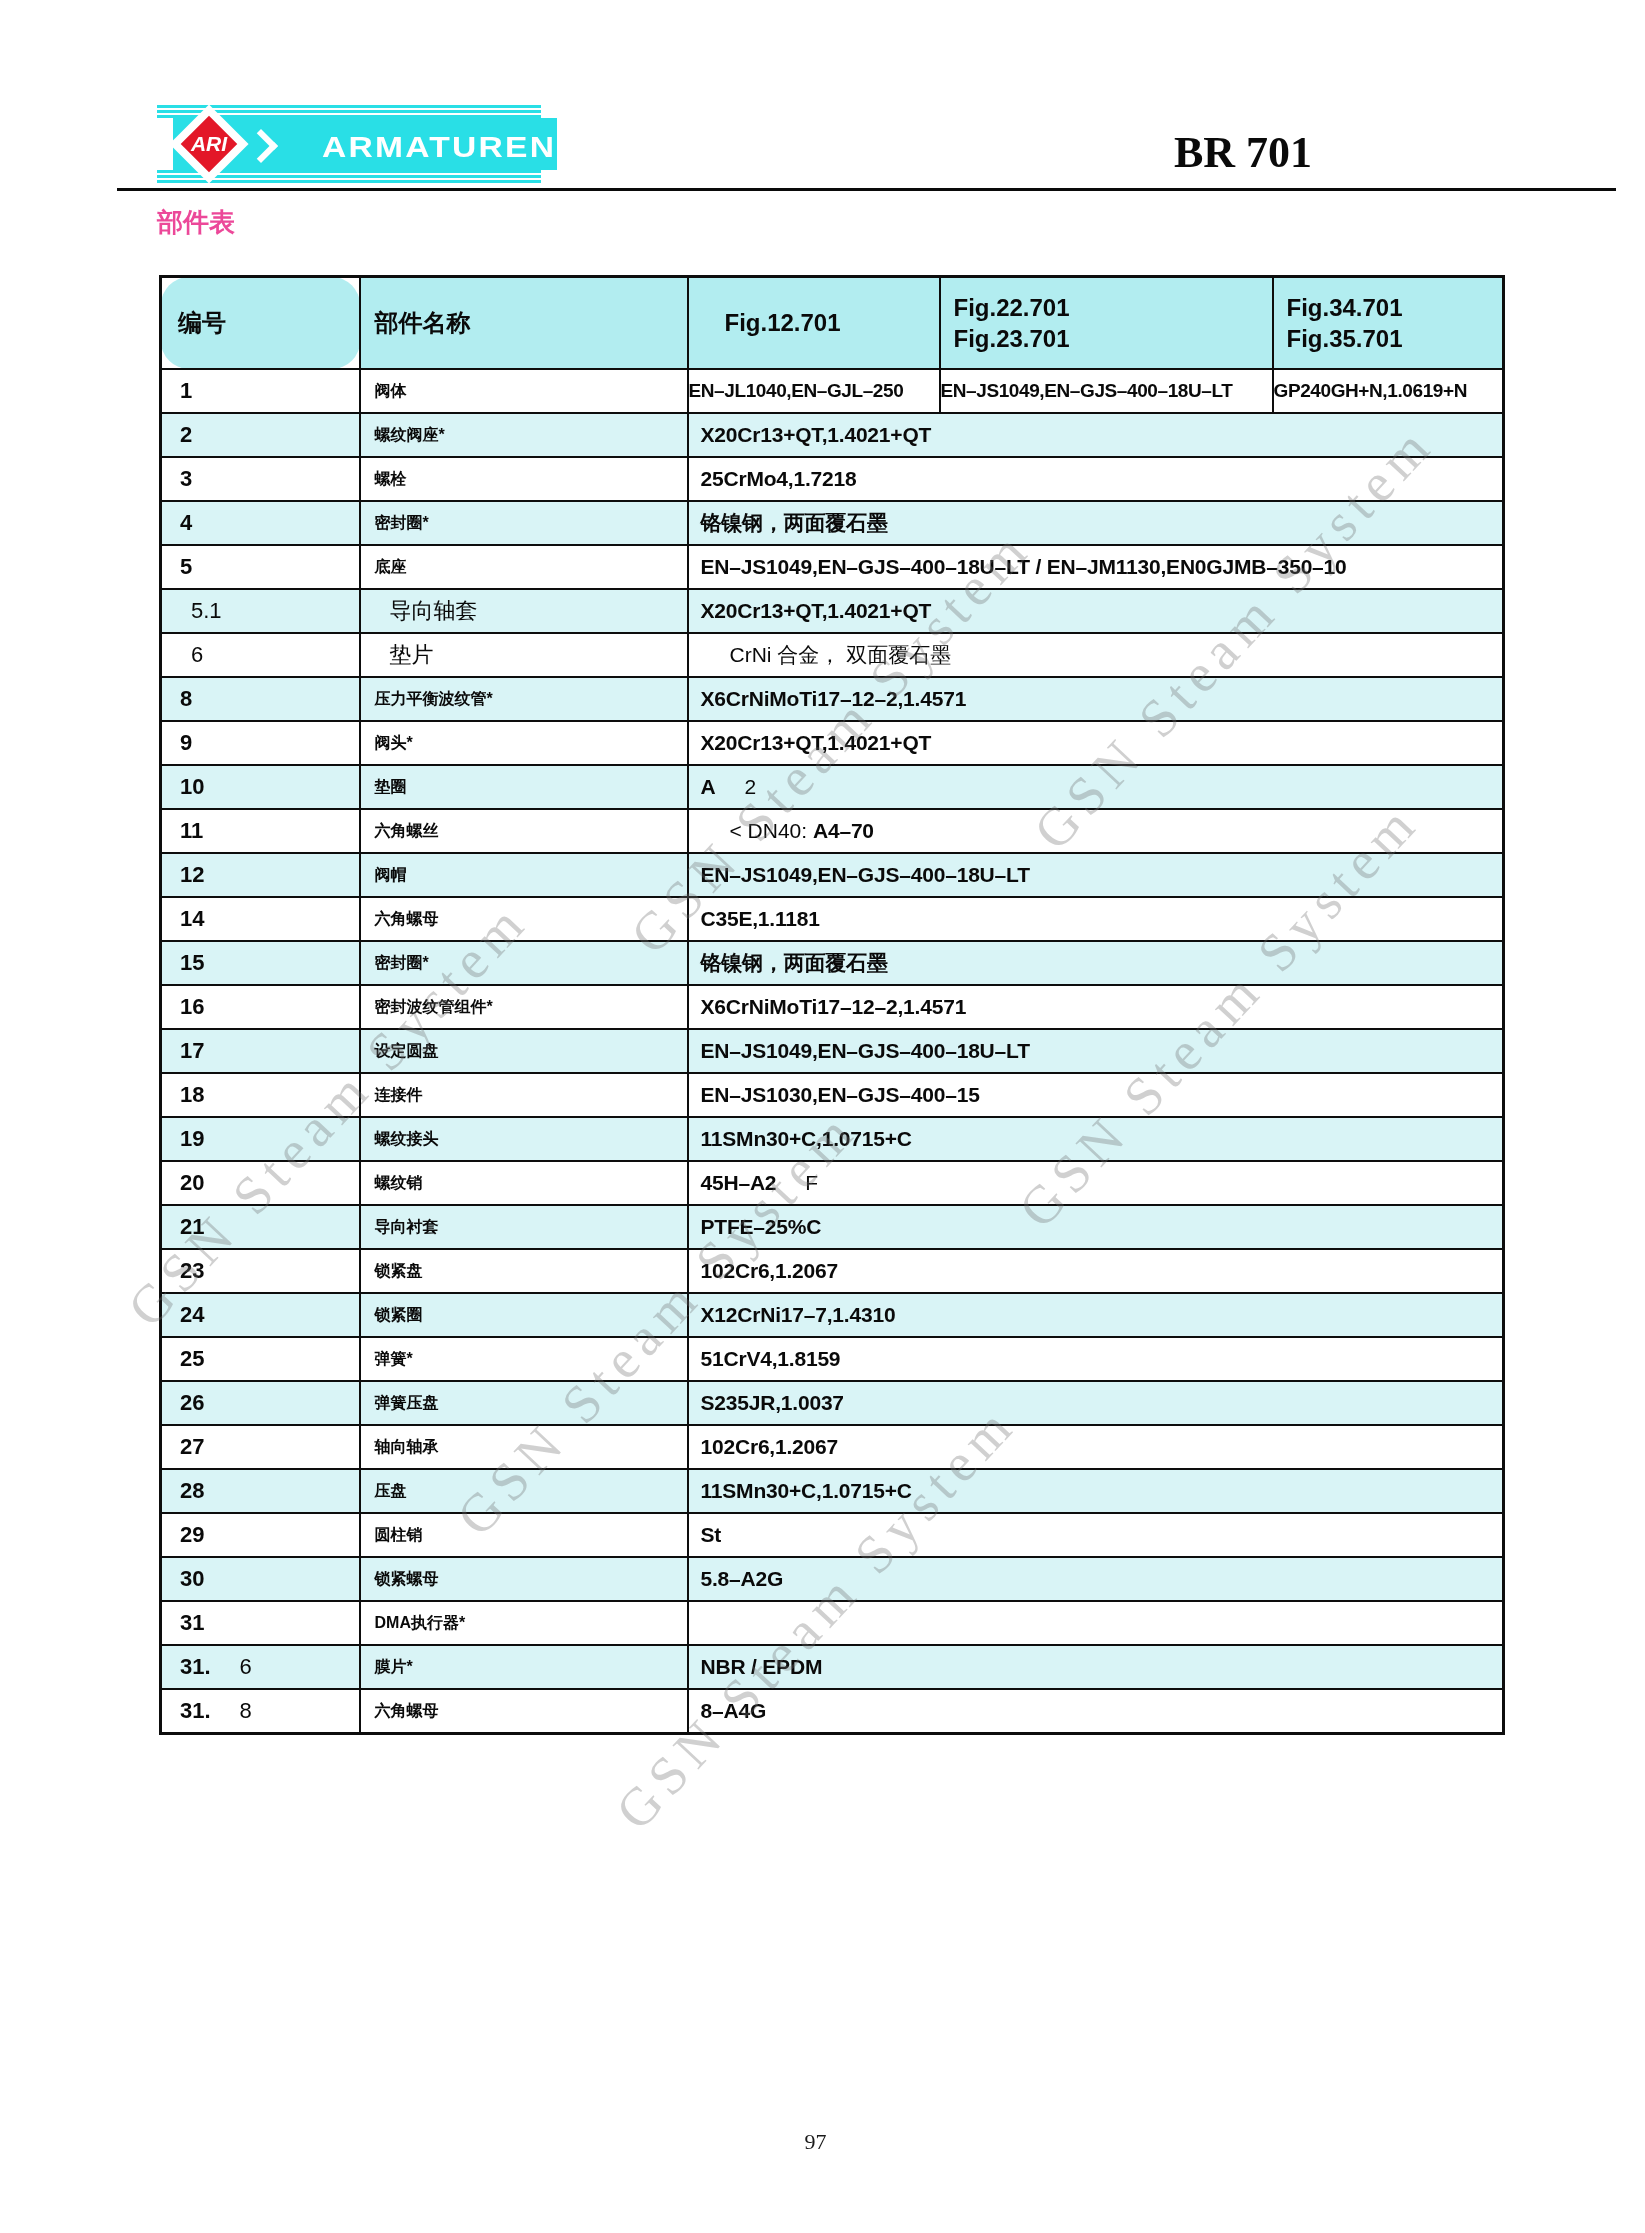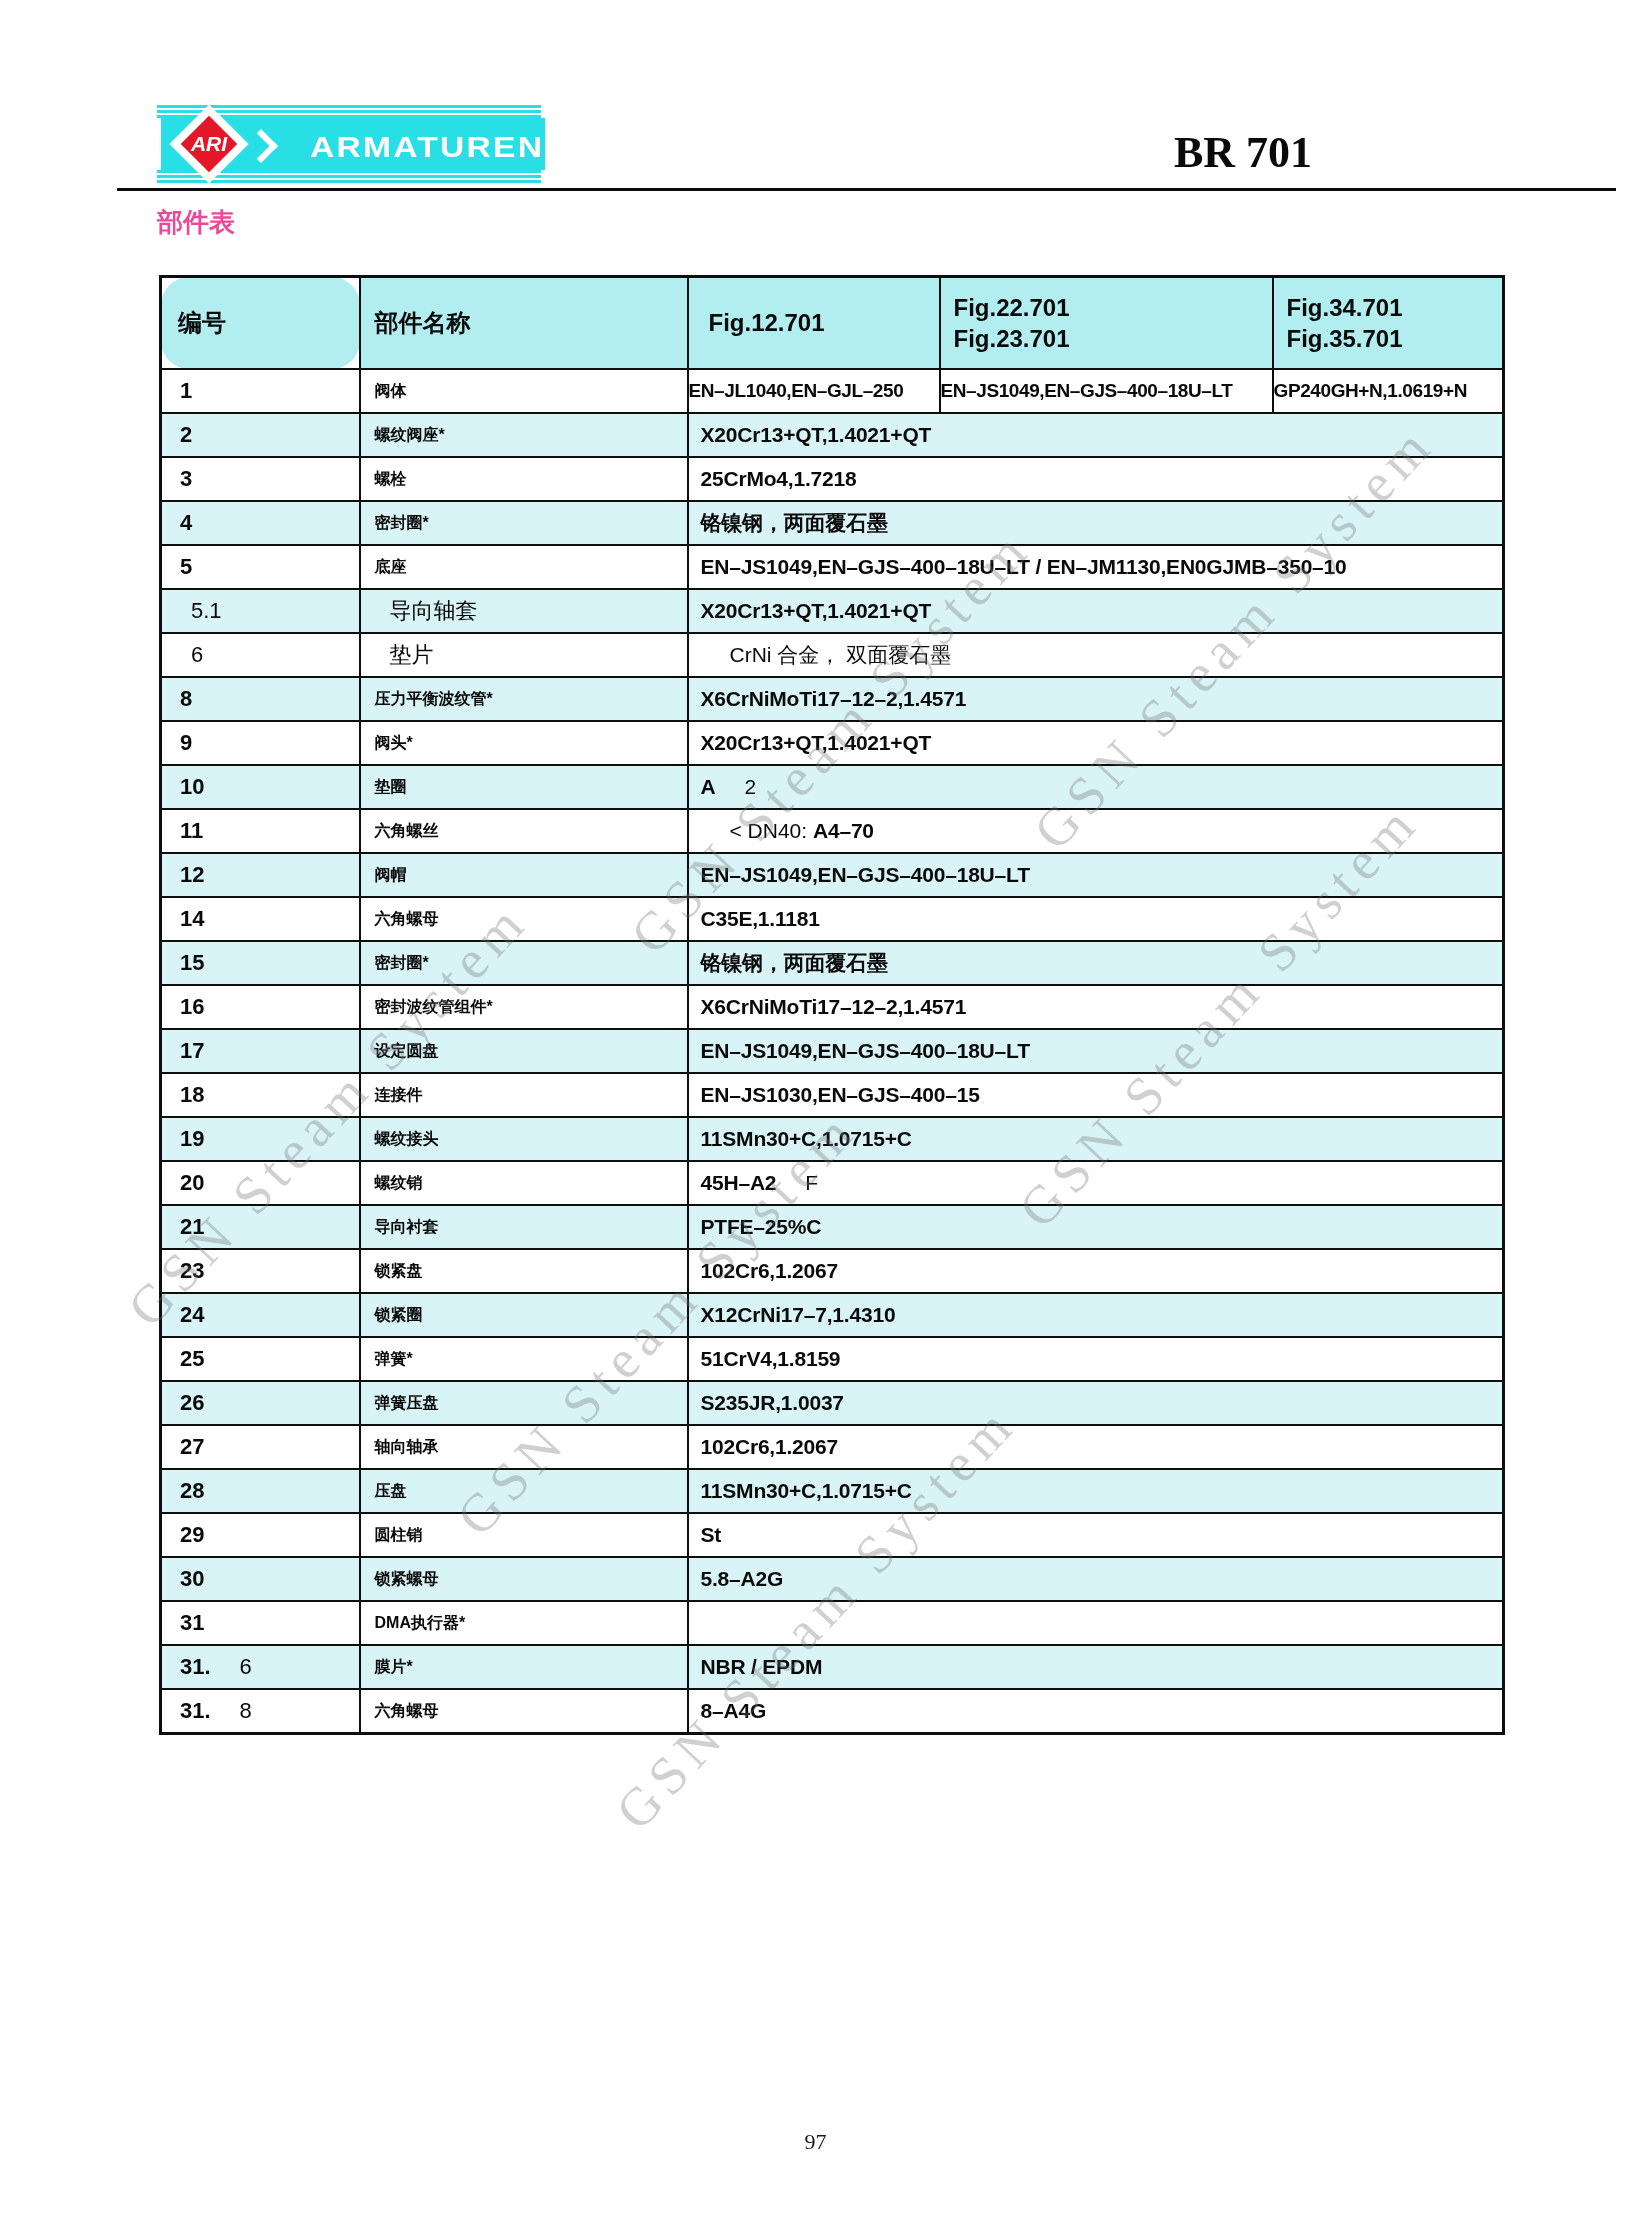--- a/index.html
+++ b/index.html
@@ -12,21 +12,21 @@
   html,body{margin:0;padding:0;background:#ffffff;}
   body{font-family:"Liberation Sans","DejaVu Sans",sans-serif;}
   #page{position:relative;width:1646px;height:2234px;background:#ffffff;overflow:hidden;}
 
   
   .logo{position:absolute;left:157px;top:105px;width:384px;height:78px;}
   .logo .stripes{position:absolute;left:0;width:100%;height:13px;
     background:repeating-linear-gradient(to bottom,var(--brand-cyan) 0 3px,#ffffff 3px 5px);}
   .logo .stripes.top{top:0;}
   .logo .stripes.bottom{bottom:0;background:repeating-linear-gradient(to top,var(--brand-cyan) 0 3px,#ffffff 3px 5px);}
-  .logo .band{position:absolute;left:4px;top:13px;width:100%;height:52px;background:var(--brand-cyan);}
+  .logo .band{position:absolute;left:16px;top:13px;width:100%;height:52px;background:var(--brand-cyan);}
   .logo .brand-text{position:absolute;left:149px;top:12px;color:#ffffff;font-weight:700;
     font-size:30px;letter-spacing:2px;transform:scaleX(1.12);transform-origin:left center;}
   .diamond-outer{position:absolute;left:24px;top:11px;width:56px;height:56px;background:#ffffff;
     transform:rotate(45deg);z-index:2;}
   .diamond-red{position:absolute;left:32px;top:19px;width:40px;height:40px;background:var(--brand-red);
     transform:rotate(45deg);z-index:3;}
   .diamond-label{position:absolute;left:24px;top:11px;width:56px;height:56px;z-index:4;color:#ffffff;
     font-weight:700;font-style:italic;font-size:21px;display:flex;align-items:center;justify-content:center;text-align:right;}
   .chevron{position:absolute;left:92px;top:29px;width:18px;height:18px;z-index:2;
     border-top:6px solid #ffffff;border-right:6px solid #ffffff;transform:rotate(45deg);}
@@ -45,21 +45,21 @@
   
   .parts-table{position:absolute;left:159px;top:275px;width:1343px;border-collapse:collapse;
     table-layout:fixed;z-index:1;}
   .parts-table th,.parts-table td{border:2px solid var(--line);color:#0a0a0a;
     overflow:hidden;white-space:nowrap;}
   .parts-table{border:3px solid var(--line);}
   .parts-table thead th{background:var(--header-fill);height:88px;vertical-align:middle;
     text-align:left;font-size:24px;font-weight:700;line-height:1.3;}
   .th-no{padding-left:16px;border-radius:28px;}
   .th-name{padding-left:14px;}
-  .th-fig{padding-left:20px;}
+  .th-fig{padding-left:36px;}
   .th-figb,.th-figc{padding-left:13px;}
   .parts-table tbody td{height:40px;vertical-align:middle;}
   .parts-table tbody tr:nth-child(even) td{background:var(--row-fill);}
   .c-no{padding-left:18px;font-size:22px;font-weight:700;}
   .c-name{padding-left:14px;font-size:16px;font-weight:700;}
   .c-val{padding-left:12px;font-size:21px;font-weight:700;letter-spacing:-0.2px;}
   .c-val3{padding-left:0;font-size:19px;font-weight:700;letter-spacing:-0.4px;margin-top:32px;}
   .lt{font-family:Liberation Sans, sans-serif;font-weight:400;letter-spacing:0;padding-left:29px;}
   td.lt{font-size:22px;}
 

